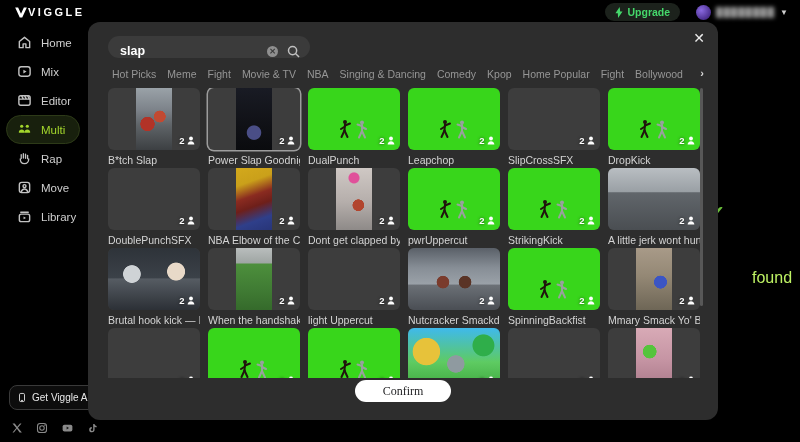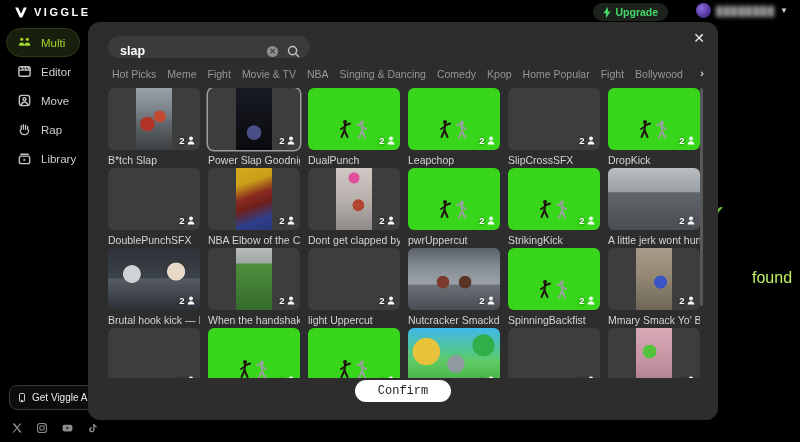--- a/index.html
+++ b/index.html
@@ -1,23 +1,23 @@
 <!DOCTYPE html>
 <html><head>
 <meta charset="utf-8">
 <style>
   * { margin:0; padding:0; box-sizing:border-box; }
   html,body { width:800px; height:442px; overflow:hidden; }
   body { background:#000; font-family:"Liberation Sans", sans-serif; position:relative; color:#e5e5e5; }
 
   
   .topbar { position:absolute; top:0; left:0; right:0; height:24px; display:flex; align-items:center; justify-content:space-between; padding:0 12px 0 14px; z-index:3; }
-  .brand { display:flex; align-items:center; gap:6px; }
+  .brand { display:flex; align-items:center; }
   .brand-word { font-size:11px; font-weight:bold; letter-spacing:2.5px; color:#fff; }
-  .top-right { display:flex; align-items:flex-start; gap:28px; }
+  .top-right { display:flex; align-items:center; gap:16px; }
   .upgrade-btn { display:flex; align-items:center; gap:4px; background:#1c221c; border:none; border-radius:10px; padding:3px 10px; color:#45d86b; font-size:10.5px; font-weight:bold; cursor:pointer; font-family:inherit; }
   .account { display:flex; align-items:center; gap:5px; cursor:pointer; }
   .avatar { width:15px; height:15px; border-radius:50%; background:radial-gradient(circle at 35% 35%, #8a6ae0, #4b2f8f 70%, #32205f); }
   .username-redacted { font-size:9px; color:#9a9a9a; filter:blur(2px); letter-spacing:1px; }
   .caret { color:#cfcfcf; font-size:8px; }
 
   
   .sidebar { position:absolute; top:24px; left:0; width:88px; bottom:0; z-index:2; }
   .side-nav { position:absolute; top:4px; left:0; right:0; display:flex; flex-direction:column; }
   .side-item { display:flex; align-items:center; gap:9px; height:29px; margin:0 8px 0 6px; padding-left:10px; border-radius:15px; color:#cfcfcf; font-size:11.5px; cursor:pointer; border:1px solid transparent; white-space:nowrap; }
@@ -63,21 +63,21 @@
   .p-clapped { background:radial-gradient(circle at 50% 16%, #e0509a 0 9%, transparent 11%), radial-gradient(circle at 62% 60%, #b2452e 0 13%, transparent 14%), linear-gradient(180deg,#cfc8c4,#b5aeab 55%,#8e8a88); }
   .p-jerk { background:linear-gradient(180deg,#b9bec2 0%,#9aa0a5 38%,#61666b 40%,#4a4e52 100%); }
   .p-brutal { background:radial-gradient(circle at 26% 42%, #cfd3d6 0 11%, transparent 12%), radial-gradient(circle at 74% 38%, #e8d9c8 0 11%, transparent 12%), linear-gradient(180deg,#2e3339 0%,#3b4148 48%,#565c63 50%,#2c3036 100%); }
   .p-handshake { background:linear-gradient(180deg,#b9bdbd 0%,#9fa6a3 24%,#4d8f3c 26%,#3f7a33 70%,#356a2b 100%); }
   .p-nutcracker { background:radial-gradient(circle at 38% 55%, #7a3b2c 0 9%, transparent 10%), radial-gradient(circle at 62% 55%, #5a3426 0 9%, transparent 10%), linear-gradient(180deg,#5a6068 0%,#878e96 32%,#9aa1a8 58%,#6b7076 60%,#4a4e54 100%); }
   .p-mmary { background:radial-gradient(circle at 68% 55%, #3b55c4 0 15%, transparent 16%), linear-gradient(180deg,#a89a88 0%,#948875 45%,#6e6656 100%); }
   .p-tropical { background:radial-gradient(circle at 20% 38%, #e7c23a 0 16%, transparent 17%), radial-gradient(circle at 52% 58%, #8f9aa0 0 14%, transparent 15%), radial-gradient(circle at 82% 28%, #2fae4a 0 12%, transparent 13%), linear-gradient(180deg,#3fb9ec 0%,#5ecb62 55%,#3da53c 100%); }
   .p-greenhair { background:radial-gradient(circle at 38% 38%, #55c43c 0 15%, transparent 16%), linear-gradient(180deg,#d8aab6 0%,#c695a4 50%,#a87888 100%); }
 
   .scroll-thumb { position:absolute; top:66px; right:15px; width:3px; height:218px; background:#585858; border-radius:2px; cursor:pointer; }
-  .confirm-btn { position:absolute; bottom:18px; left:50%; transform:translateX(-50%); width:96px; height:22px; background:#fff; border:none; border-radius:11px; color:#1d1d1f; font-size:12px; font-weight:500; cursor:pointer; font-family:Liberation Mono, monospace; }
+  .confirm-btn { position:absolute; bottom:18px; left:50%; transform:translateX(-50%); width:96px; height:22px; background:#fff; border:none; border-radius:11px; color:#1d1d1f; font-size:12px; font-weight:500; cursor:pointer; font-family:Liberation Serif, serif; }
 </style>
 </head>
 <body>
 
 <div class="topbar">
   <div class="brand">
     <svg viewBox="0 0 18 16" width="14" height="13">
         <path d="M1.5 1.5h3.8L9 9.5l3.7-8h3.8L10.6 14.5H7.4z" fill="#fff"></path>
       </svg>
     <span class="brand-word">VIGGLE</span>
@@ -92,58 +92,75 @@
     <div class="account">
       <span class="avatar"></span>
       <span class="username-redacted">████████</span>
       <span class="caret">▼</span>
     </div>
   </div>
 </div>
 
 <div class="sidebar">
   <div class="side-nav" id="side-nav">
+      <div class="side-item">
+        <span class="icn">
+          <svg viewBox="0 0 16 16" width="15" height="15" fill="none" stroke="currentColor" stroke-width="1.5" stroke-linejoin="round">
+            <path d="M2.5 7 8 2.5 13.5 7v6.5h-4v-4h-3v4h-4z"></path>
+          </svg>
+        </span>
+        <span>Home</span>
+      </div>
+      <div class="side-item">
+        <span class="icn">
+          <svg viewBox="0 0 16 16" width="15" height="15" fill="none" stroke="currentColor" stroke-width="1.5">
+            <rect x="2" y="3" width="12" height="10" rx="2.5"></rect>
+            <path d="M6.8 6l3.4 2-3.4 2z" fill="currentColor" stroke="none"></path>
+          </svg>
+        </span>
+        <span>Mix</span>
+      </div>
+      <div class="side-item">
+        <span class="icn">
+          <svg viewBox="0 0 16 16" width="15" height="15" fill="none" stroke="currentColor" stroke-width="1.5">
+            <rect x="2" y="3" width="12" height="10" rx="2"></rect>
+            <path d="M2 6.5h12M5 3l1.8 3.5M8.2 3 10 6.5M11.4 3 13 6.3"></path>
+          </svg>
+        </span>
+        <span>Editor</span>
+      </div>
       <div class="side-item active">
         <span class="icn">
           <svg viewBox="0 0 16 16" width="15" height="15" fill="currentColor">
             <circle cx="5" cy="4.5" r="1.7"></circle>
             <circle cx="11" cy="4.5" r="1.7"></circle>
             <path d="M2 10.5c0-1.6 1.3-2.6 3-2.6s3 1 3 2.6v1H2z"></path>
             <path d="M8 10.5c0-1.6 1.3-2.6 3-2.6s3 1 3 2.6v1H8z"></path>
           </svg>
         </span>
         <span>Multi</span>
       </div>
       <div class="side-item">
         <span class="icn">
-          <svg viewBox="0 0 16 16" width="15" height="15" fill="none" stroke="currentColor" stroke-width="1.5">
-            <rect x="2" y="3" width="12" height="10" rx="2"></rect>
-            <path d="M2 6.5h12M5 3l1.8 3.5M8.2 3 10 6.5M11.4 3 13 6.3"></path>
+          <svg viewBox="0 0 16 16" width="15" height="15" fill="none" stroke="currentColor" stroke-width="1.4" stroke-linecap="round">
+            <path d="M4.5 8V3.8M6.8 7.5V2.8M9.1 7.7V3.4M11.3 8.2V4.6"></path>
+            <path d="M3.5 8.5c0 3 1.7 5 4.5 5s4.5-2 4.5-5"></path>
           </svg>
         </span>
-        <span>Editor</span>
+        <span>Rap</span>
       </div>
       <div class="side-item">
         <span class="icn">
           <svg viewBox="0 0 16 16" width="15" height="15" fill="none" stroke="currentColor" stroke-width="1.5">
             <rect x="2.5" y="2.5" width="11" height="11" rx="2.5"></rect>
             <circle cx="8" cy="6.5" r="1.6"></circle>
             <path d="M4.5 13c.5-2.2 1.9-3.4 3.5-3.4s3 1.2 3.5 3.4"></path>
           </svg>
         </span>
         <span>Move</span>
-      </div>
-      <div class="side-item">
-        <span class="icn">
-          <svg viewBox="0 0 16 16" width="15" height="15" fill="none" stroke="currentColor" stroke-width="1.4" stroke-linecap="round">
-            <path d="M4.5 8V3.8M6.8 7.5V2.8M9.1 7.7V3.4M11.3 8.2V4.6"></path>
-            <path d="M3.5 8.5c0 3 1.7 5 4.5 5s4.5-2 4.5-5"></path>
-          </svg>
-        </span>
-        <span>Rap</span>
       </div>
       <div class="side-item">
         <span class="icn">
           <svg viewBox="0 0 16 16" width="15" height="15" fill="none" stroke="currentColor" stroke-width="1.5">
             <path d="M4 3.5h8" stroke-linecap="round"></path>
             <rect x="2.5" y="5.5" width="11" height="8" rx="2"></rect>
             <path d="M7 8l2.6 1.5L7 11z" fill="currentColor" stroke="none"></path>
           </svg>
         </span>
         <span>Library</span>

